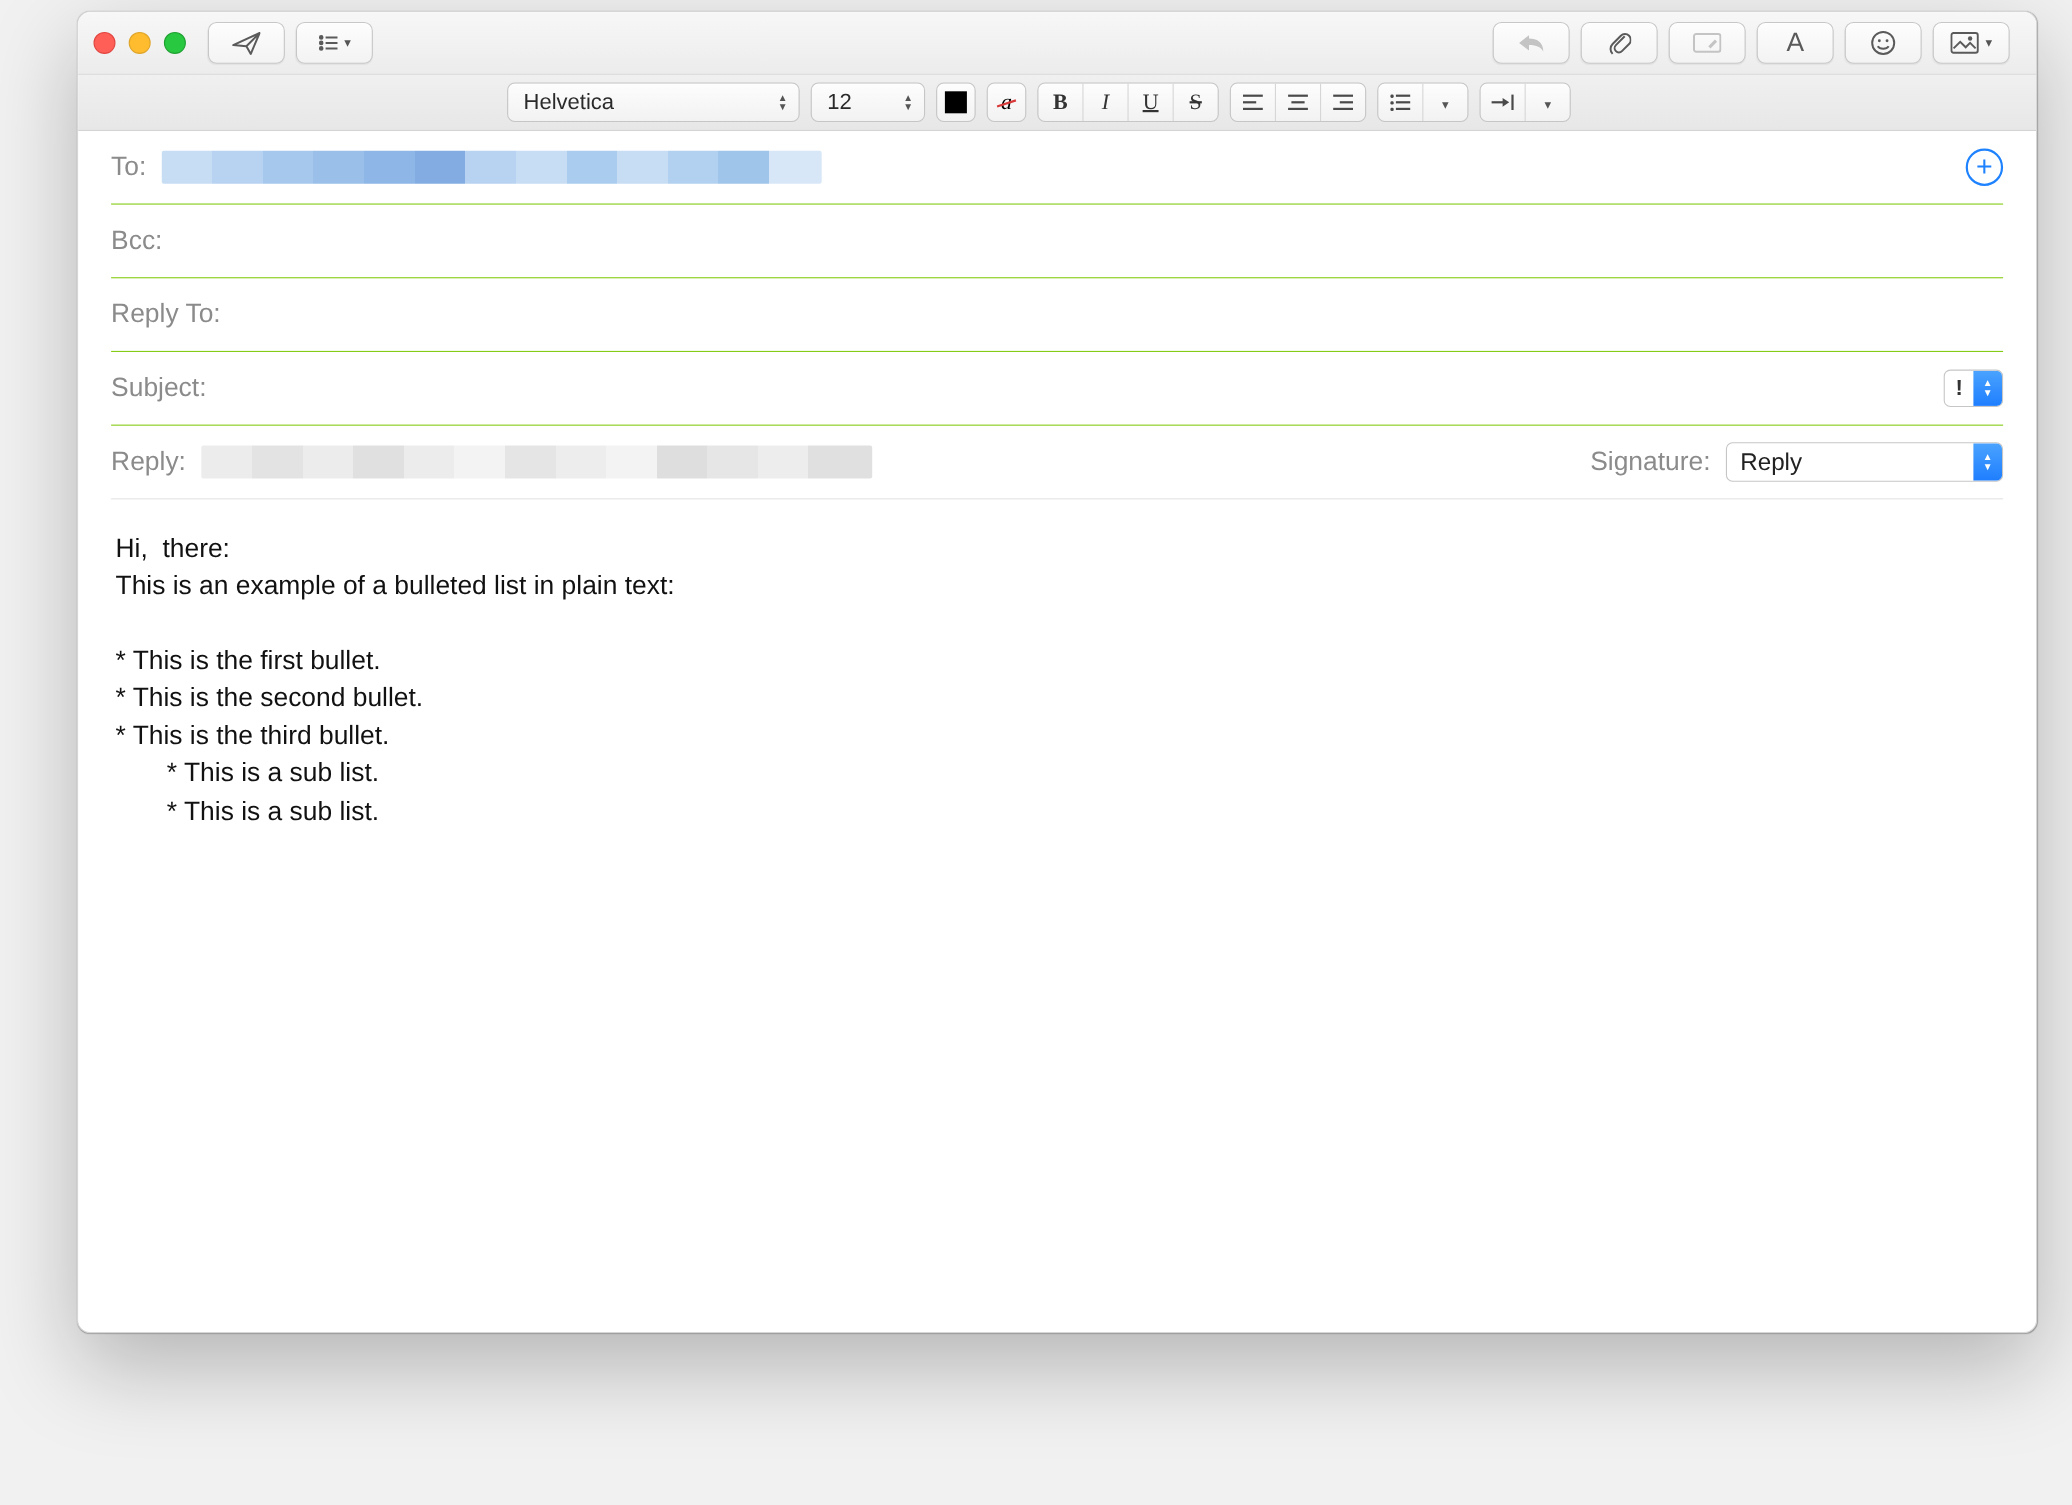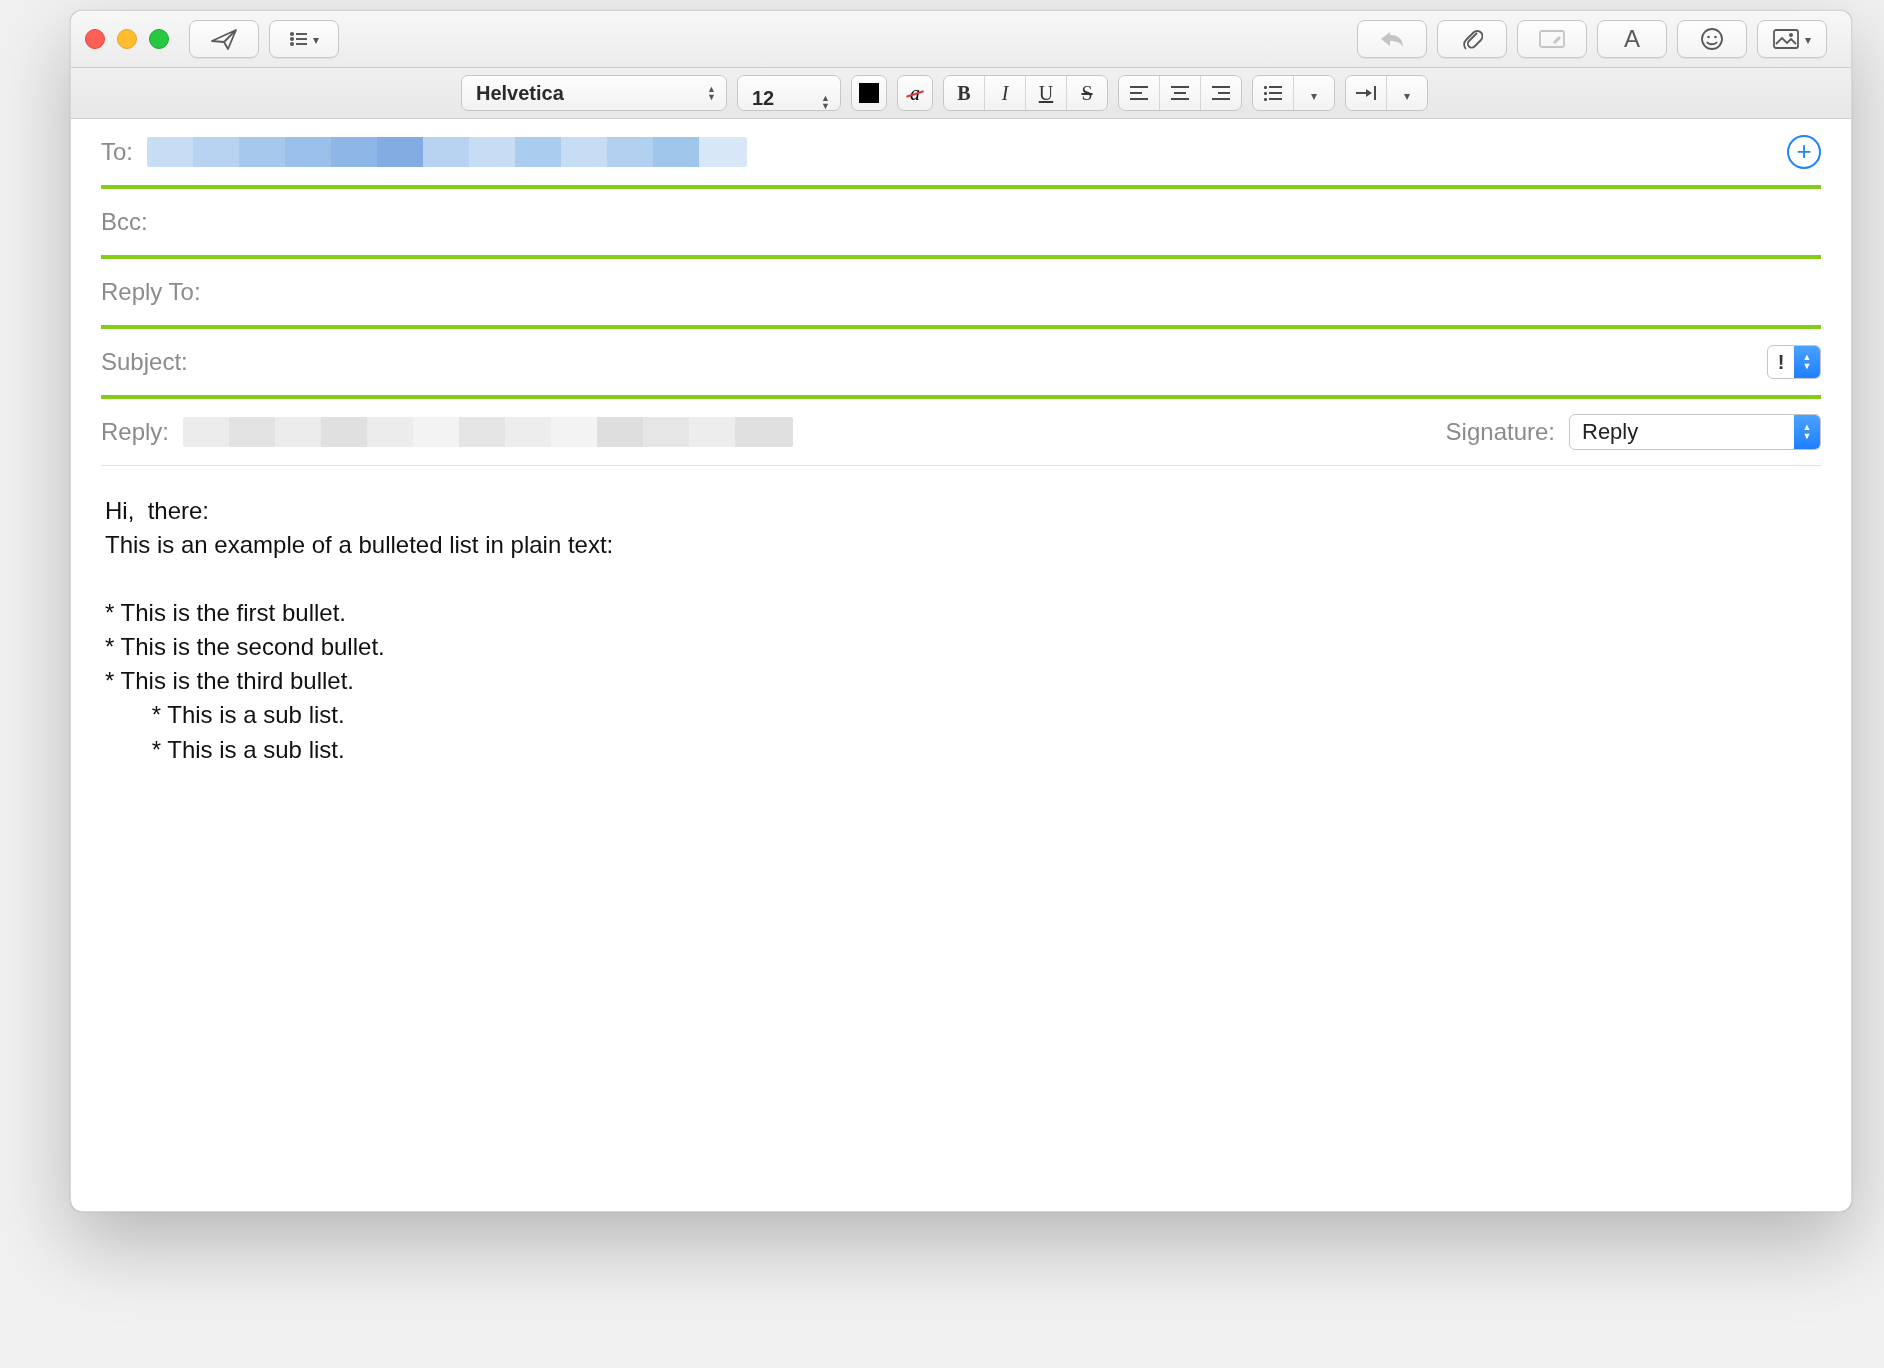--- a/index.html
+++ b/index.html
@@ -79,21 +79,20 @@
     border: 1px solid #c6c6c6;
     display: inline-flex;
     align-items: center;
     box-shadow: 0 1px 0 rgba(255,255,255,0.6) inset;
   }
   .dd {
     padding: 0 10px 0 14px;
     gap: 10px;
     color: #2a2a2a;
     font-size: 20px;
-    font-weight: bold;
   }
   .seg .cell {
     width: 40px; height: 100%;
     display: inline-flex; align-items: center; justify-content: center;
     border-right: 1px solid #d6d6d6;
     color: #333;
     font-size: 20px;
   }
   .seg .cell:last-child { border-right: none; }
   .swatch {
@@ -108,21 +107,21 @@
   }
 
   
   .fields {
     padding: 0 30px;
   }
   .field {
     display: flex;
     align-items: center;
     min-height: 66px;
-    border-bottom: 4px solid #84cc16;
+    border-bottom: 1px solid #84cc16;
     font-size: 24px;
   }
   .field .label {
     color: #8b8b8b;
     margin-right: 14px;
     white-space: nowrap;
   }
   .field .value { flex:1; }
   .redacted {
     height: 30px;
@@ -280,21 +279,21 @@
 
     <div class="dd" style="width:240px;">
       <span>Helvetica</span>
       <span style="flex:1"></span>
       <span class="updn">
           <span>▲</span>
           <span>▼</span>
         </span>
     </div>
 
-    <div class="dd" style="width:78px;align-items:flex-end;">
+    <div class="dd" style="width:78px;">
       <span>12</span>
       <span style="flex:1"></span>
       <span class="updn">
           <span>▲</span>
           <span>▼</span>
         </span>
     </div>
 
     <div class="swatch">
       <span class="black"></span>

